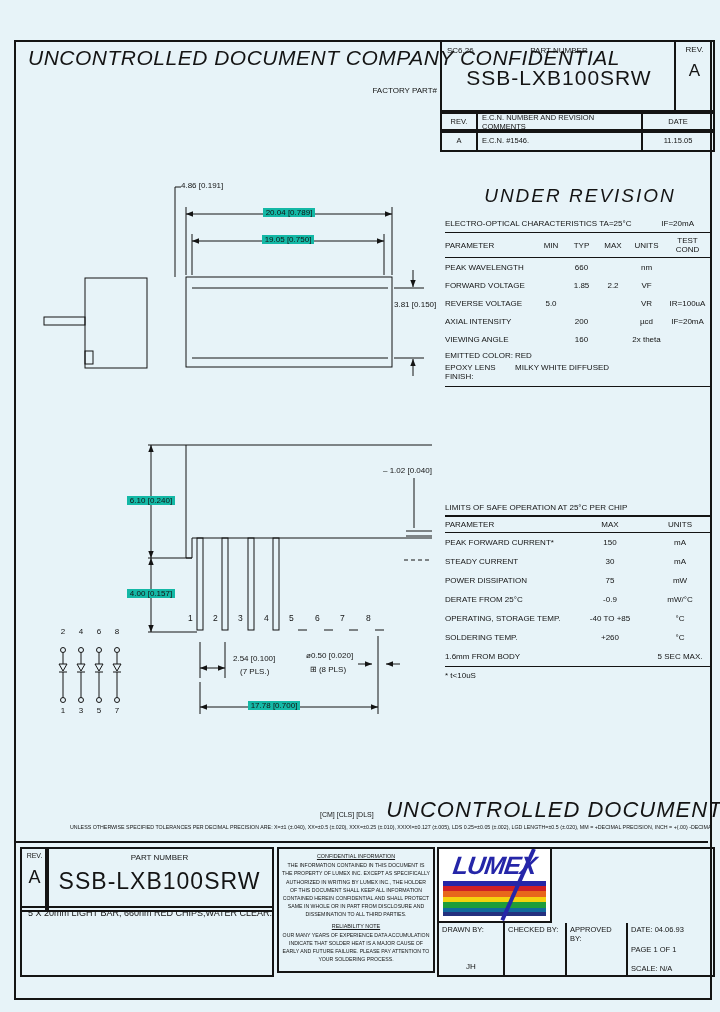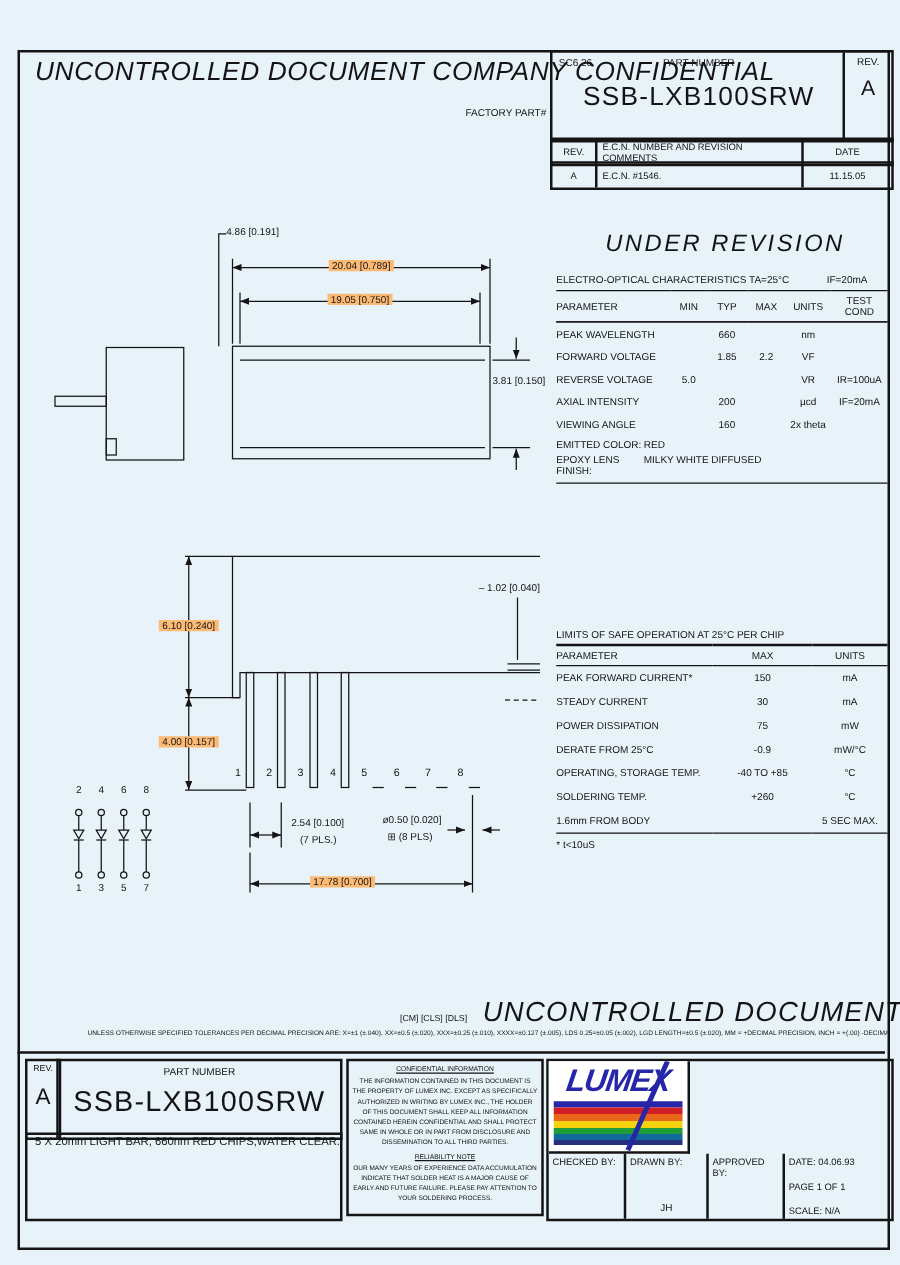--- a/index.html
+++ b/index.html
@@ -45,21 +45,21 @@
   .lim{left:445px;top:503px;width:265px;font-size:8px}
   .lim-title{margin-bottom:3px}
   .lim thead th{border-top:2px solid #141414;border-bottom:1.5px solid #141414}
   .lim tbody td{padding:5px 0}
   .lim table{border-bottom:1.5px solid #141414}
   .lim-foot{margin-top:4px}
 
   
   .dim{position:absolute;font-size:8px;white-space:nowrap}
   .dim.c{text-align:center}
-  .dim.c span{background:#fdba74;padding:0 3px}
+  .dim.c span{background:#14b8a6;padding:0 3px}
   .pinn{position:absolute;font-size:8.5px}
   .schn{position:absolute;width:10px;text-align:center;font-size:8px}
 
   
   .stamp{left:320px;top:797px;width:390px;text-align:right;white-space:nowrap}
   .stamp .pre{font-size:7px;margin-right:8px}
   .stamp .big{font-size:22px;font-style:italic;letter-spacing:1px}
   .tol{left:70px;top:824px;width:640px;font-size:5.3px;white-space:nowrap;overflow:hidden}
 
   
@@ -396,26 +396,26 @@
   <p>OUR MANY YEARS OF EXPERIENCE DATA ACCUMULATION INDICATE THAT SOLDER HEAT IS A MAJOR CAUSE OF EARLY AND FUTURE FAILURE. PLEASE PAY ATTENTION TO YOUR SOLDERING PROCESS.</p>
 </div>
 <div class="cell right-cell">
   <div class="logo-cell">
     <div class="logo-word">LUMEX</div>
     <div class="logo-strip"></div>
     <div class="logo-rainbow"></div>
     <div class="logo-slash"></div>
   </div>
   <div class="sign-row">
-    <div class="sign s2">
-      <div>CHECKED BY:</div>
-    </div>
     <div class="sign s1">
       <div>DRAWN BY:</div>
       <div class="init">JH</div>
+    </div>
+    <div class="sign s2">
+      <div>CHECKED BY:</div>
     </div>
     <div class="sign s3">
       <div>APPROVED BY:</div>
     </div>
     <div class="sign s4">
       <div><span>DATE:</span> <span>04.06.93</span></div>
       <div><span>PAGE</span> <span>1 OF 1</span></div>
       <div><span>SCALE:</span> <span>N/A</span></div>
     </div>
   </div>

